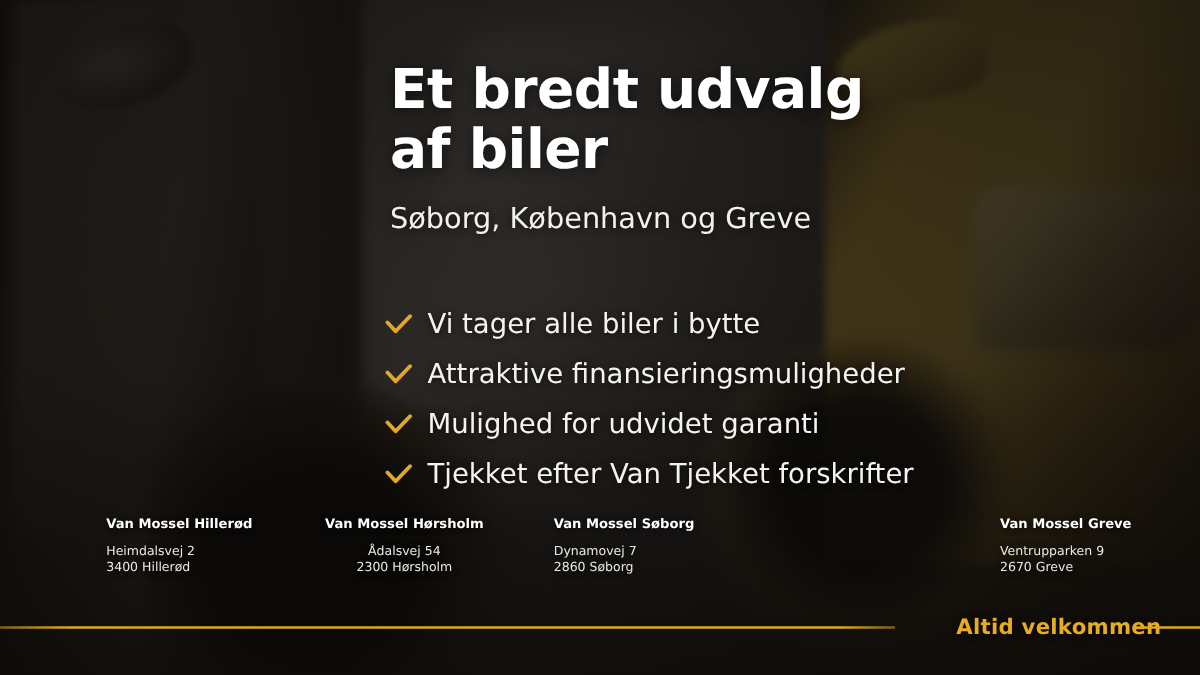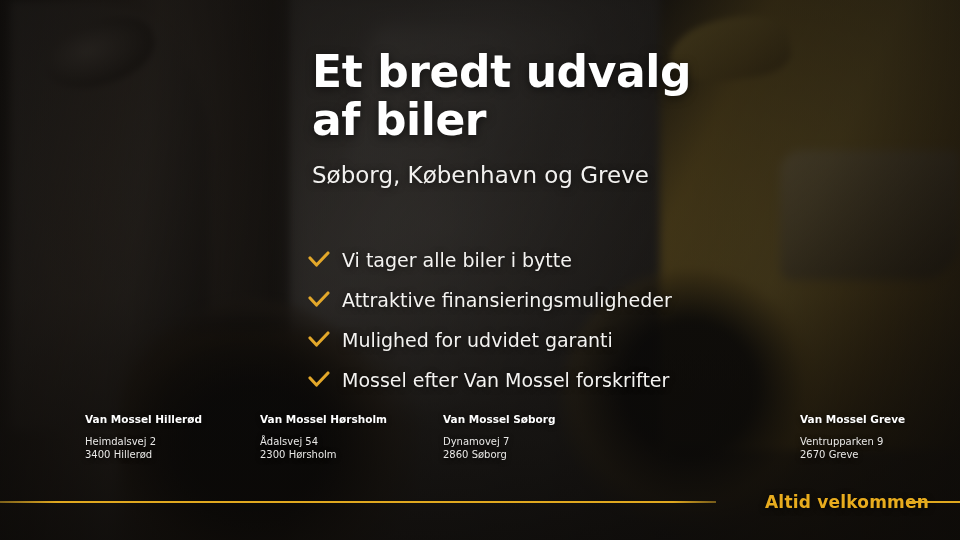--- a/index.html
+++ b/index.html
@@ -134,21 +134,21 @@
   }
 
   .bullets { position:absolute; left:308px; top:244px; width:580px; }
   .bullet { display:flex; align-items:center; height:31px; margin-bottom:9px; }
   .bullet .check {
     width:34px; flex:0 0 34px;
     display:flex; align-items:center;
   }
   .bullet .check svg { display:block; }
   .bullet .btext {
-    color:#f4f3f1; font-size:19px; line-height:22px;
+    color:#f4f3f1; font-size:22px; line-height:22px;
     text-shadow:0 1px 6px rgba(0,0,0,.65);
     white-space:nowrap;
   }
 
   
   .dealers { position:absolute; left:0; top:412px; width:960px; height:60px; }
   .dealer { position:absolute; top:0; }
   .dealer .dname {
     color:#ffffff; font-size:10.5px; font-weight:bold; line-height:14px;
     white-space:nowrap;
@@ -239,36 +239,36 @@
         </span>
         <span class="btext">Mulighed for udvidet garanti</span>
       </div>
 
       <div class="bullet">
         <span class="check">
           <svg width="22" height="17" viewBox="0 0 22 17" aria-hidden="true">
             <path d="M2 7 L8.5 14 L20 2" fill="none" stroke="#e3a82a" stroke-width="3.1" stroke-linecap="round" stroke-linejoin="round"></path>
           </svg>
         </span>
-        <span class="btext">Mossel efter Van Mossel forskrifter</span>
+        <span class="btext">Tjekket efter Van Tjekket forskrifter</span>
       </div>
 
     </div>
 
     <div class="dealers">
 
       <div class="dealer" style="left:85px;">
         <div class="dname">Van Mossel Hillerød</div>
         <div class="daddr">
           <div>Heimdalsvej 2</div>
           <div>3400 Hillerød</div>
         </div>
       </div>
 
-      <div class="dealer" style="left:260px;">
+      <div class="dealer" style="left:260px;text-align:center;">
         <div class="dname">Van Mossel Hørsholm</div>
         <div class="daddr">
           <div>Ådalsvej 54</div>
           <div>2300 Hørsholm</div>
         </div>
       </div>
 
       <div class="dealer" style="left:443px;">
         <div class="dname">Van Mossel Søborg</div>
         <div class="daddr">

